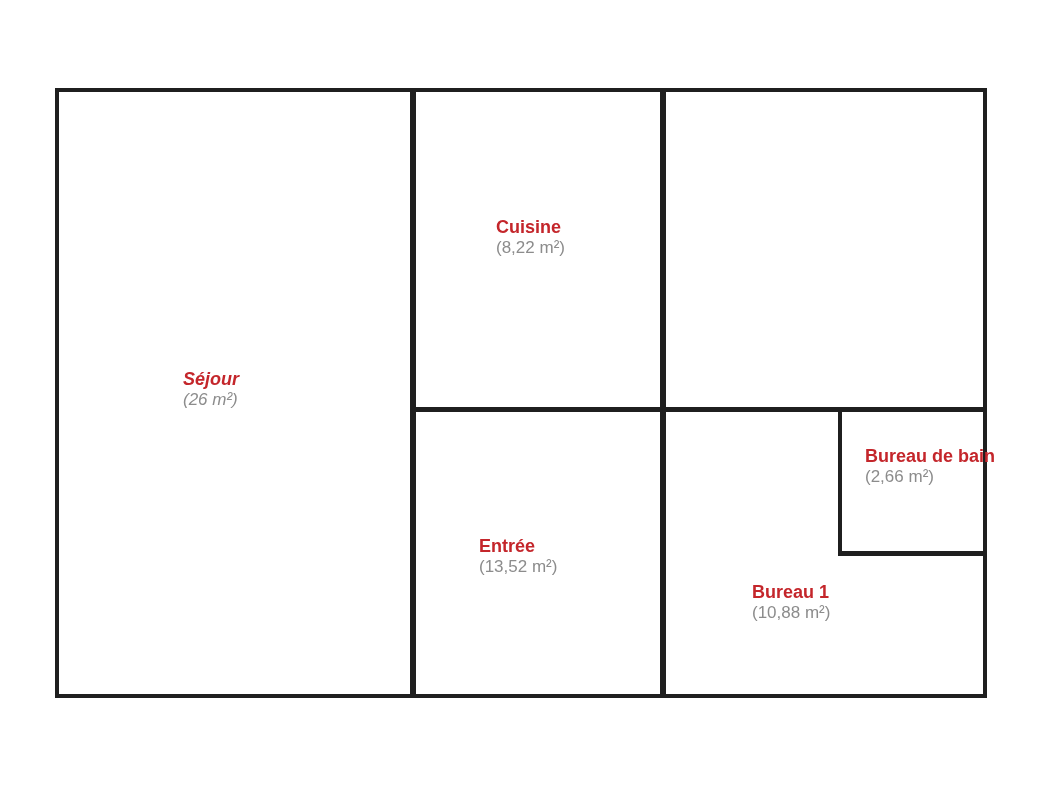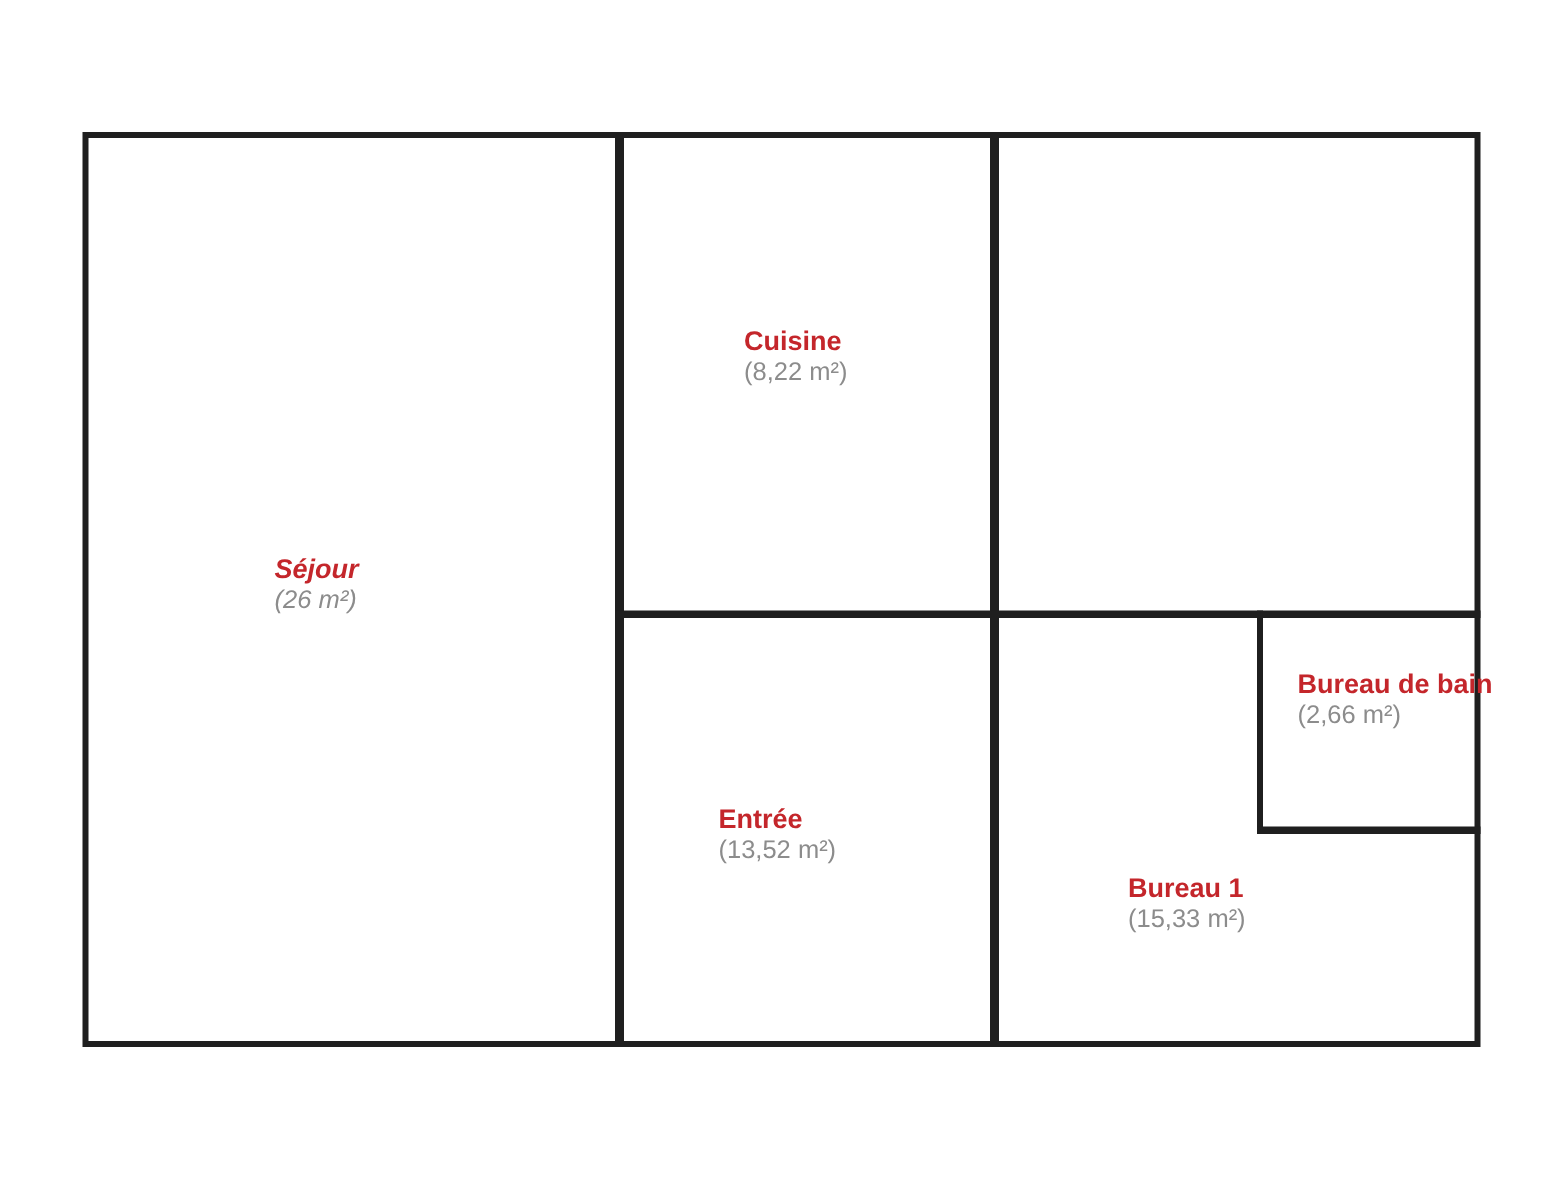--- a/index.html
+++ b/index.html
@@ -80,21 +80,21 @@
   </div>
 
 
   <div class="room-label label-entree">
     <div class="room-name">Entrée</div>
     <div class="room-area">(13,52 m²)</div>
   </div>
 
   <div class="room-label label-bureau-1">
     <div class="room-name">Bureau 1</div>
-    <div class="room-area">(15,33 m²)</div>
+    <div class="room-area">(10,88 m²)</div>
   </div>
 
   <div class="room-label label-salle-de-bain">
     <div class="room-name">Bureau de bain</div>
     <div class="room-area">(2,66 m²)</div>
   </div>
 
 </div>
 
 </body></html>

